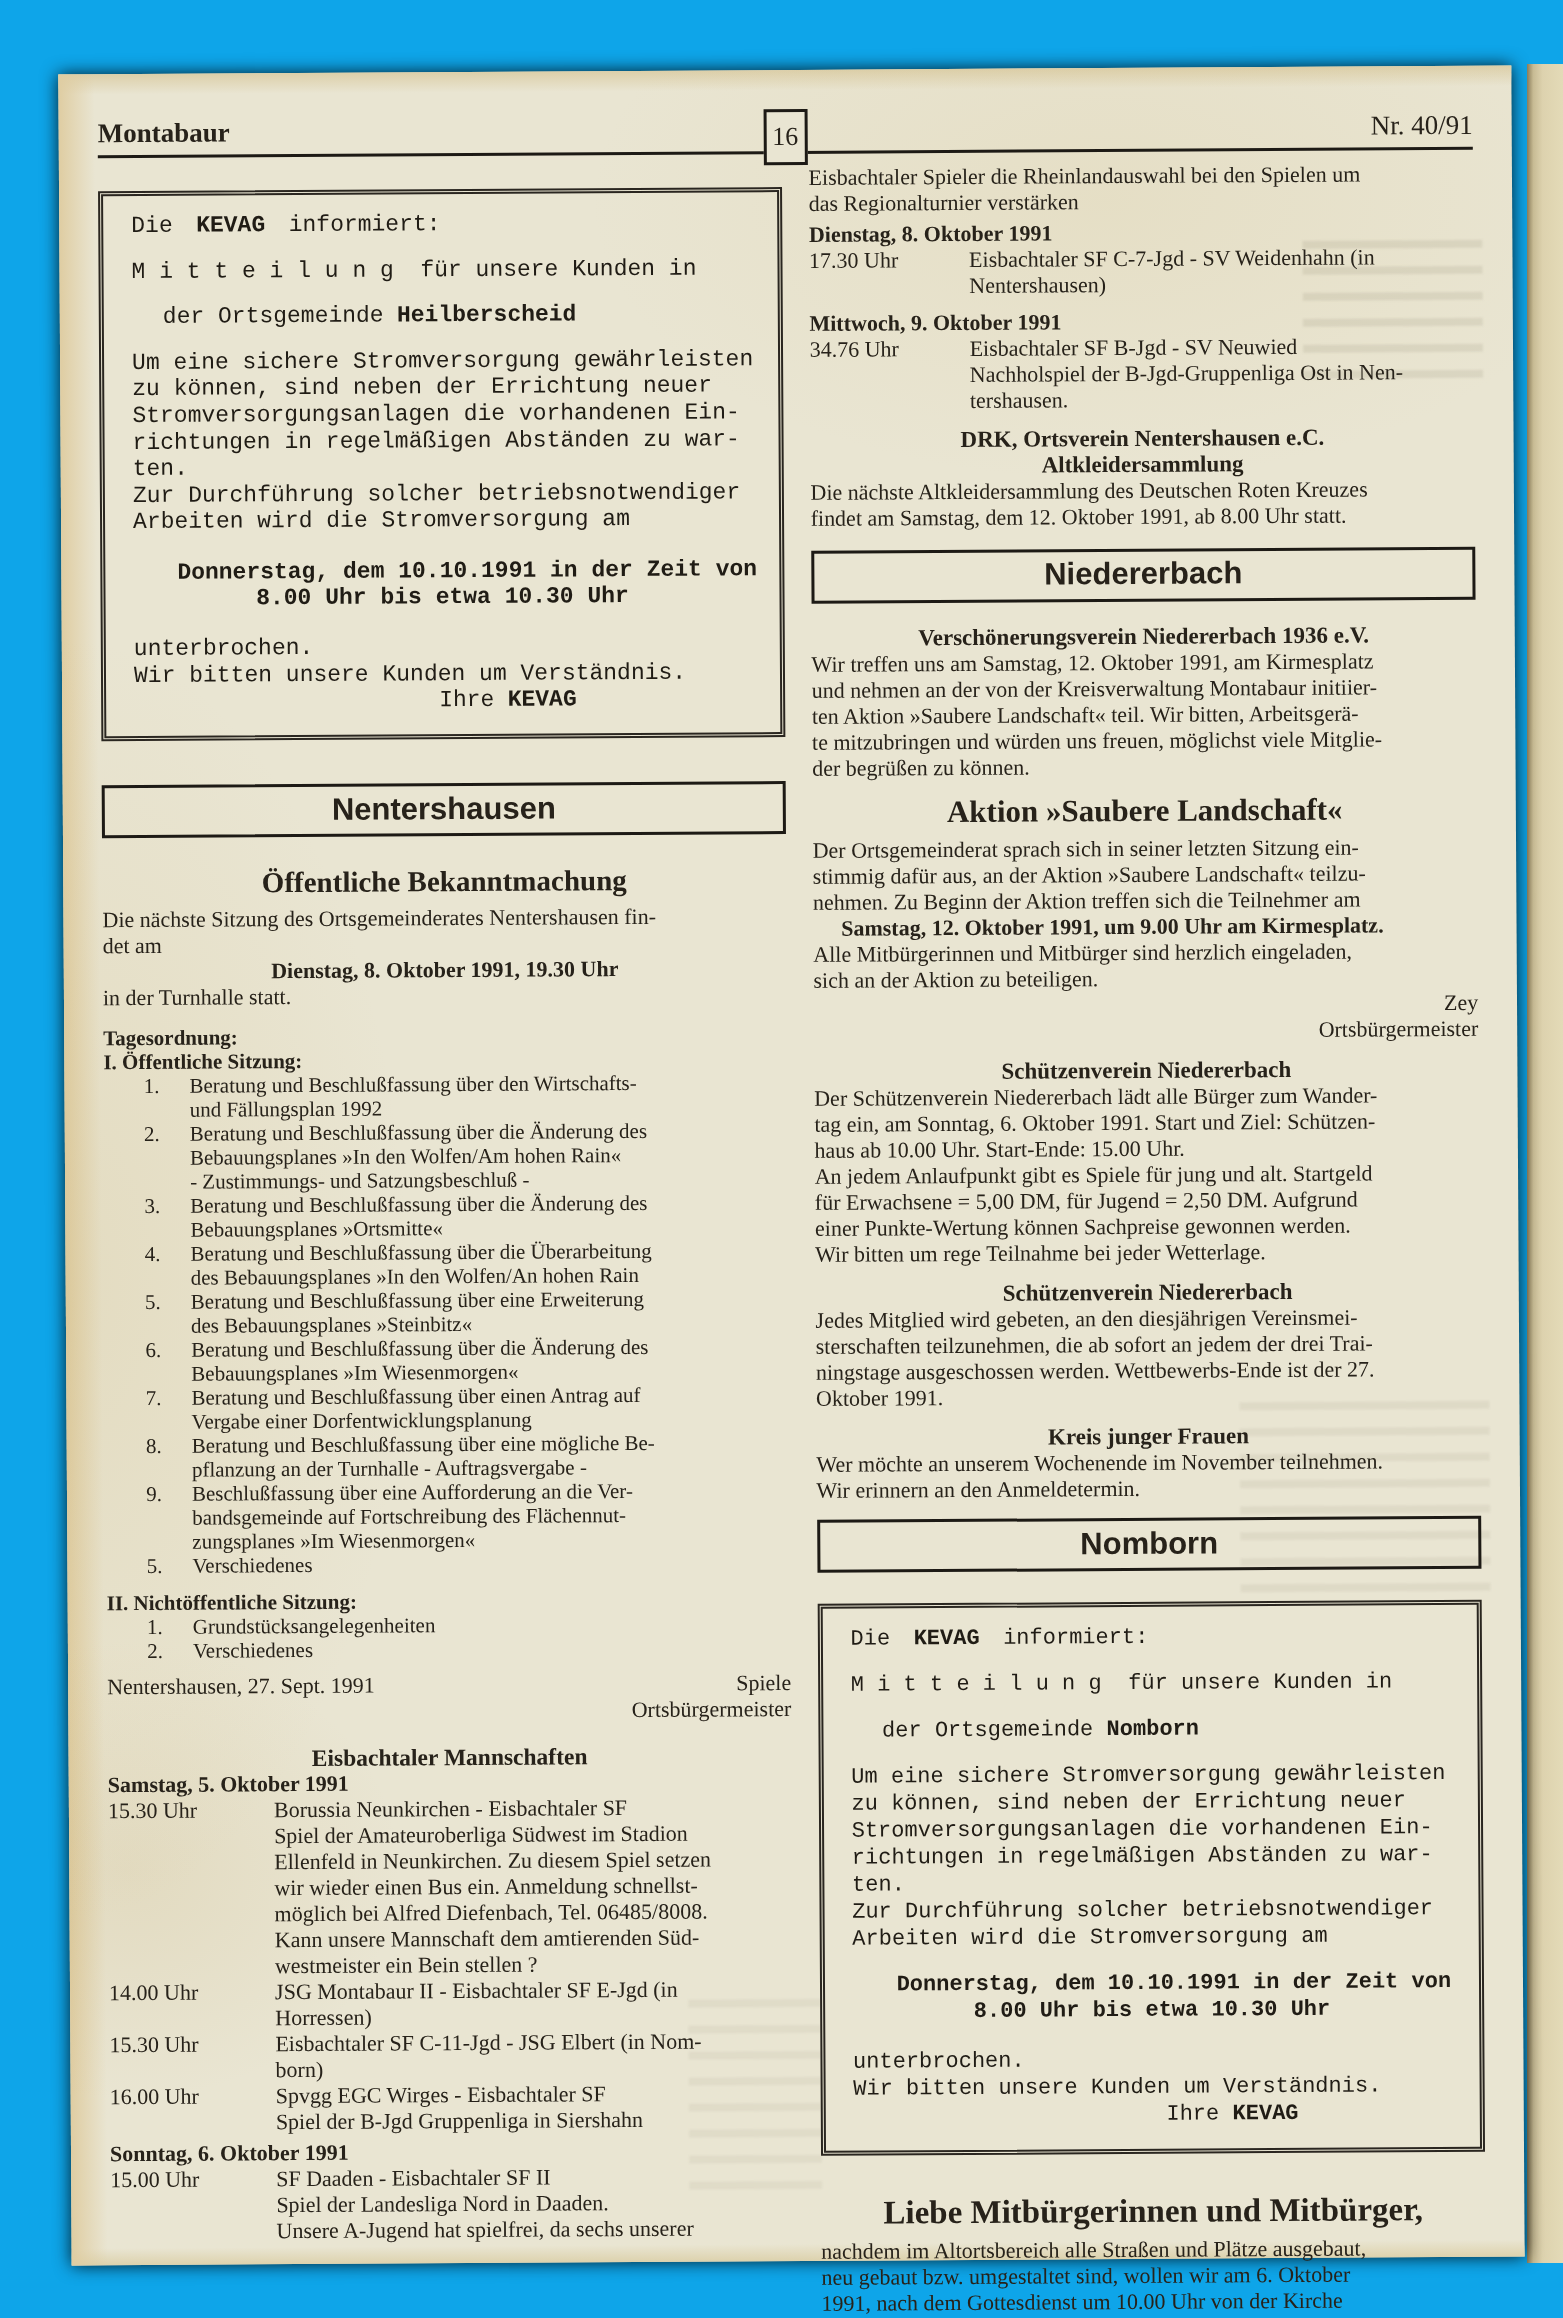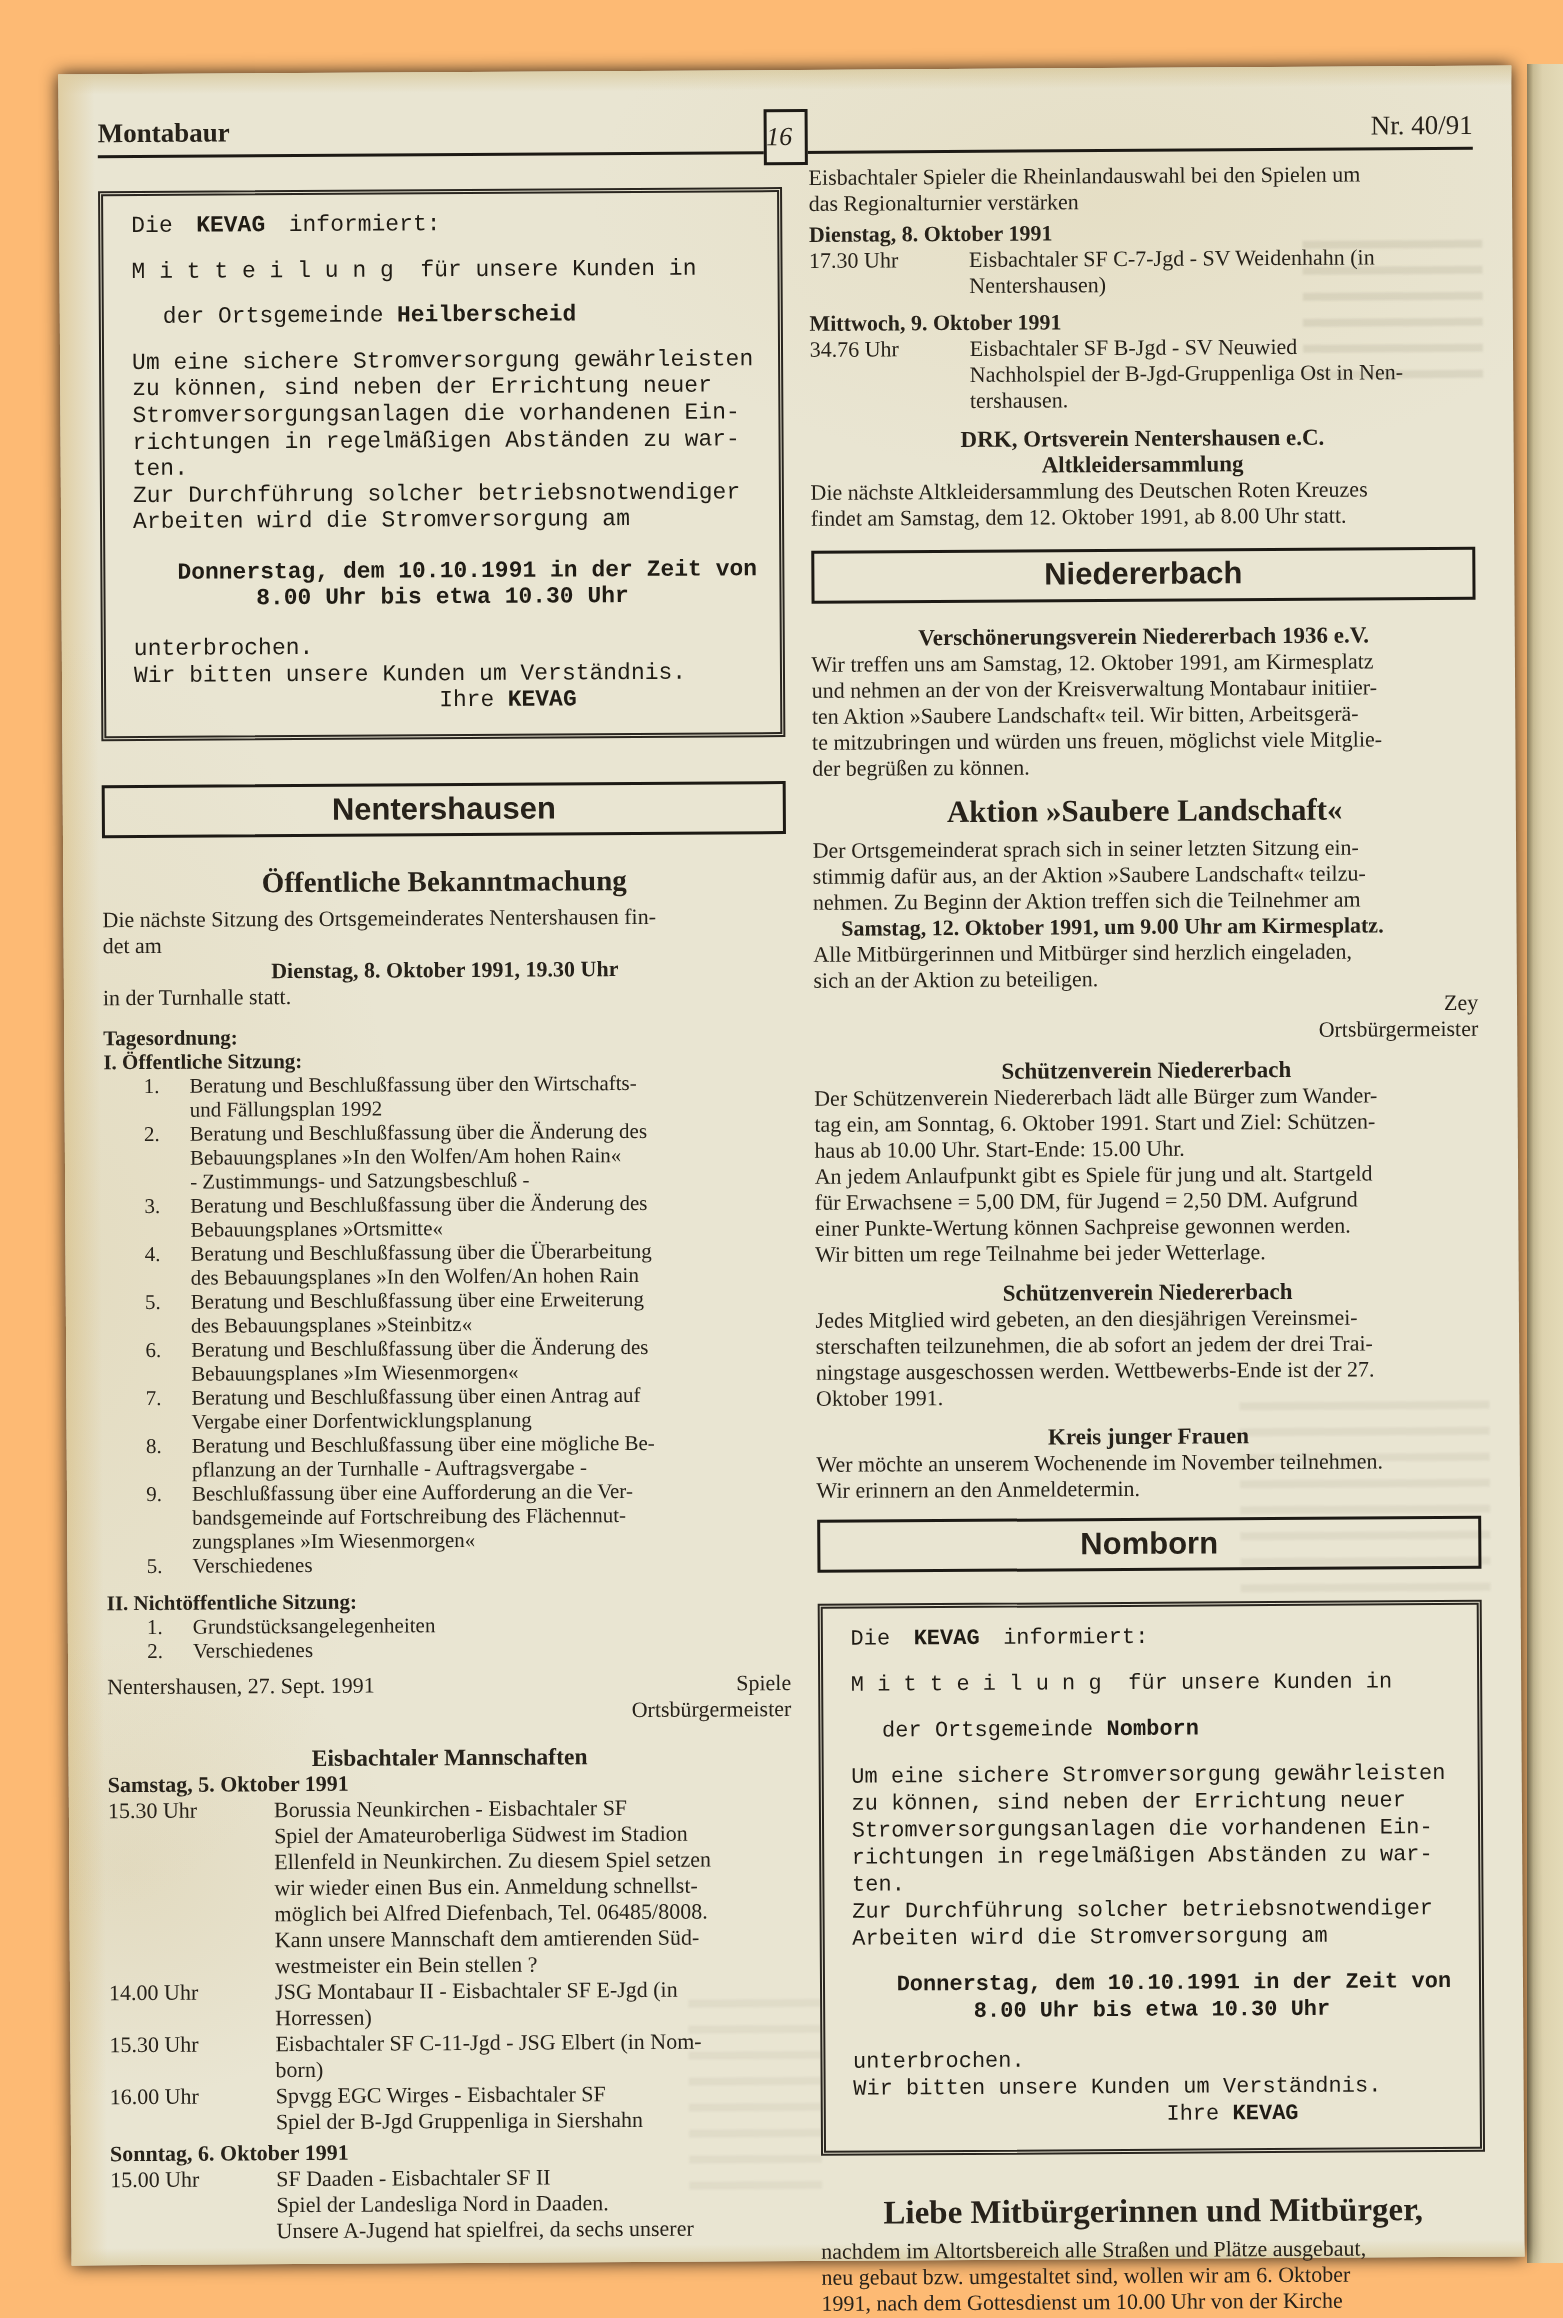--- a/index.html
+++ b/index.html
@@ -1,16 +1,16 @@
 <!DOCTYPE html>
 <html style="font-size:12.5px"><head>
 <meta charset="utf-8">
 <style>
   html,body{margin:0;padding:0;background:#000;}
-  .screen{position:relative;width:1564px;height:2319px;background:#fdba74;overflow:hidden;
+  .screen{position:relative;width:1564px;height:2319px;background:#0ea5e9;overflow:hidden;
           font-family:"Liberation Serif",serif;}
   
   .paper{position:absolute;left:65px;top:70px;width:1453px;height:2191px;
          transform:rotate(-0.35deg);
          background:
            radial-gradient(860px 469px at 72% 6%, rgba(214,196,146,.20), transparent 60%),
            radial-gradient(626px 1173px at 0% 55%, rgba(205,182,122,.20), transparent 55%),
            radial-gradient(391px 328px at 4% 82%, rgba(195,170,110,.18), transparent 70%),
            linear-gradient(90deg, #dfcda2 0px, rgba(223,205,162,0) 36px),
            linear-gradient(180deg, #dccfa9 0px, rgba(220,207,169,0) 20.3px),
@@ -21,22 +21,22 @@
          background:linear-gradient(90deg,#8d7f5c 0,#c7bb94 6.3px,#ddd2ae 15.6px,#e4dbb8 37px);}
   .content{position:relative;height:100%;padding:0 39px;box-sizing:border-box;color:#27221a;}
 
   
   .hdr{position:relative;padding-top:44px;}
   .hdr-line{display:flex;justify-content:space-between;align-items:flex-end;
             font-size:27px;line-height:31px;}
   .hdr-rule{height:3.9px;background:#1d1a15;margin-top:5.5px;position:relative;}
   .page-box{position:absolute;left:50%;transform:translateX(-50%);bottom:-10.2px;
             width:38px;height:50px;border:3.1px solid #1d1a15;background:#e9e5d2;
-            display:flex;align-items:center;
-            font-size:26px;font-weight:400;font-style:italic;}
+            display:flex;align-items:center;justify-content:center;
+            font-size:26px;font-weight:400;}
 
   
   .cols{display:flex;gap:26.6px;margin-top:4.7px;}
   .col-left{width:684px;font-size:22px;line-height:26px;}
   .col-right{width:694px;font-size:22px;line-height:26px;}
   .line{white-space:nowrap;}
   .b{font-weight:700;}
   .ctr{text-align:center;}
   .rgt{text-align:right;}
   .h-announce{font-size:29px;line-height:34px;font-weight:700;text-align:center;}

